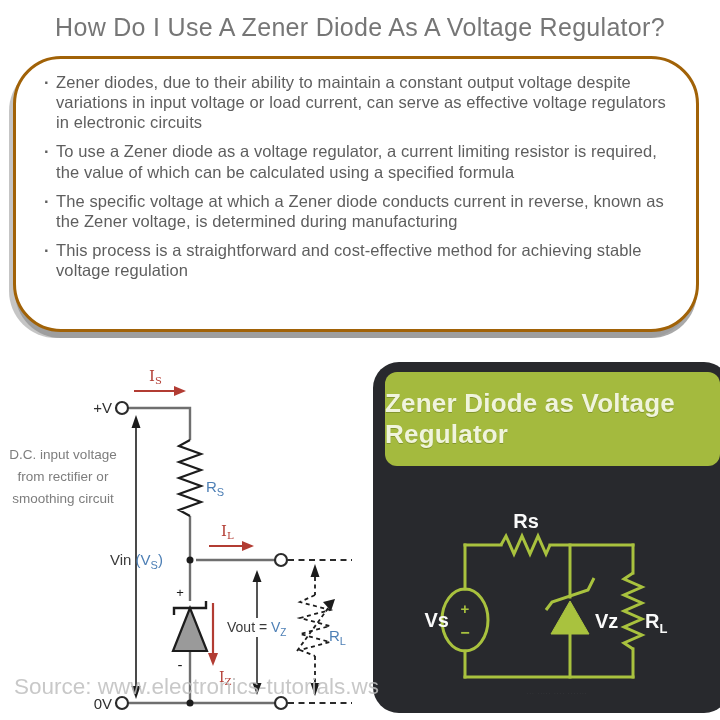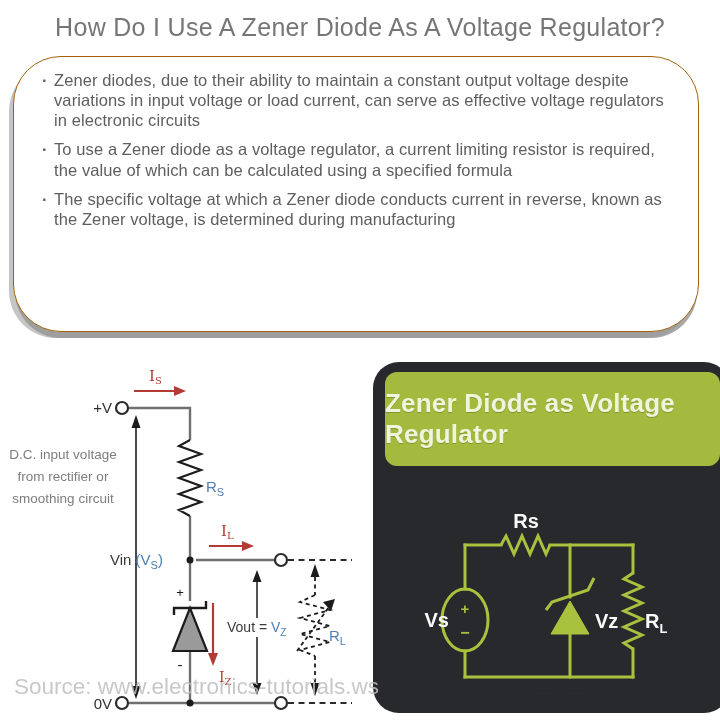--- a/index.html
+++ b/index.html
@@ -3,21 +3,21 @@
 <meta charset="utf-8">
 <style>
   html,body{margin:0;padding:0;background:#ffffff;}
   #stage{position:relative;width:720px;height:720px;overflow:hidden;background:#fff;
          font-family:"Liberation Sans",sans-serif;}
   
   .page-title{position:absolute;top:13px;left:0;width:720px;text-align:center;
     font-size:25px;font-weight:500;color:#767676;letter-spacing:.3px;}
   
   .bubble{position:absolute;left:13px;top:56px;width:686px;height:276px;
-    background:#fff;border:1px solid #a16207;border-radius:48px;
+    background:#fff;border:3px solid #a16207;border-radius:48px;
     box-shadow:-5px 7px 0 -1px rgba(150,150,150,.55), 0 8px 0 -2px rgba(140,140,140,.75);
     box-sizing:border-box;padding:13px 18px 0 16px;}
   .bubble ul{margin:0;padding:0 0 0 12px;list-style:none;}
   .bubble li{position:relative;padding-left:12px;margin-bottom:9px;
     font-size:16.5px;line-height:1.22;font-weight:500;color:#5e5e5e;letter-spacing:.1px;}
   .bubble li::before{content:"·";position:absolute;left:0;top:0;font-weight:700;color:#5e5e5e;}
   
   .left-svg{position:absolute;left:0;top:355px;}
   .wm-left{position:absolute;left:14px;top:674px;z-index:3;white-space:nowrap;
     font-size:22.5px;color:rgba(190,190,190,.85);letter-spacing:0;pointer-events:none;}
@@ -39,20 +39,21 @@
 
 <div id="stage">
 
   <div class="page-title">How Do I Use A Zener Diode As A Voltage Regulator?</div>
 
   <div class="bubble">
     <ul>
       <li>Zener diodes, due to their ability to maintain a constant output voltage despite variations in input voltage or load current, can serve as effective voltage regulators in electronic circuits</li>
       <li>To use a Zener diode as a voltage regulator, a current limiting resistor is required, the value of which can be calculated using a specified formula</li>
       <li>The specific voltage at which a Zener diode conducts current in reverse, known as the Zener voltage, is determined during manufacturing</li>
+      <li>This process is a straightforward and cost-effective method for achieving stable voltage regulation</li>
     </ul>
   </div>
 
   <svg class="left-svg" width="360" height="365" viewBox="0 355 360 365">
 
     <g stroke="#6f6f6f" stroke-width="2.4" fill="none">
       <path d="M129 408 H190 V440"></path>
       <path d="M190 516 V601"></path>
       <path d="M190 651 V703"></path>
       <path d="M196 560 H275"></path>

